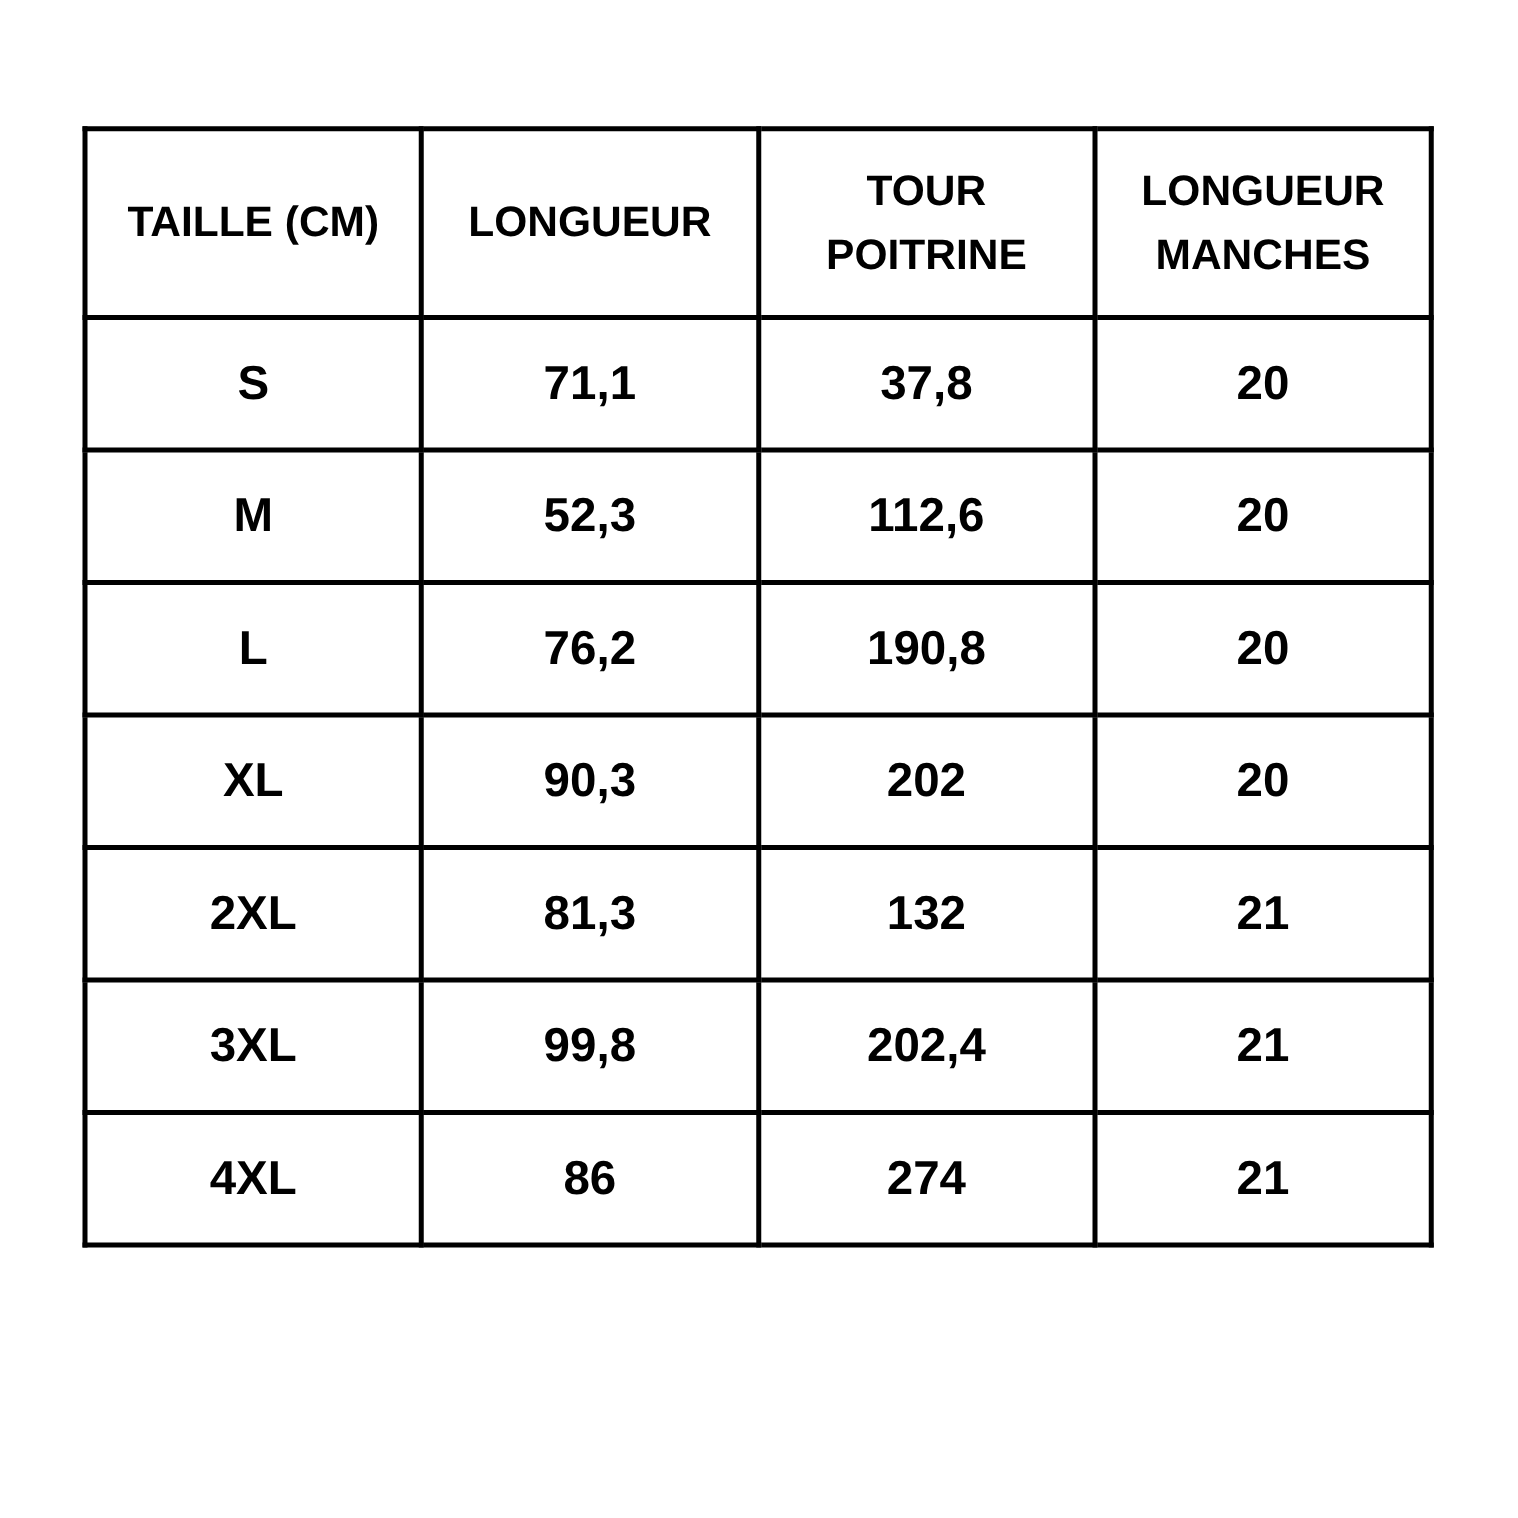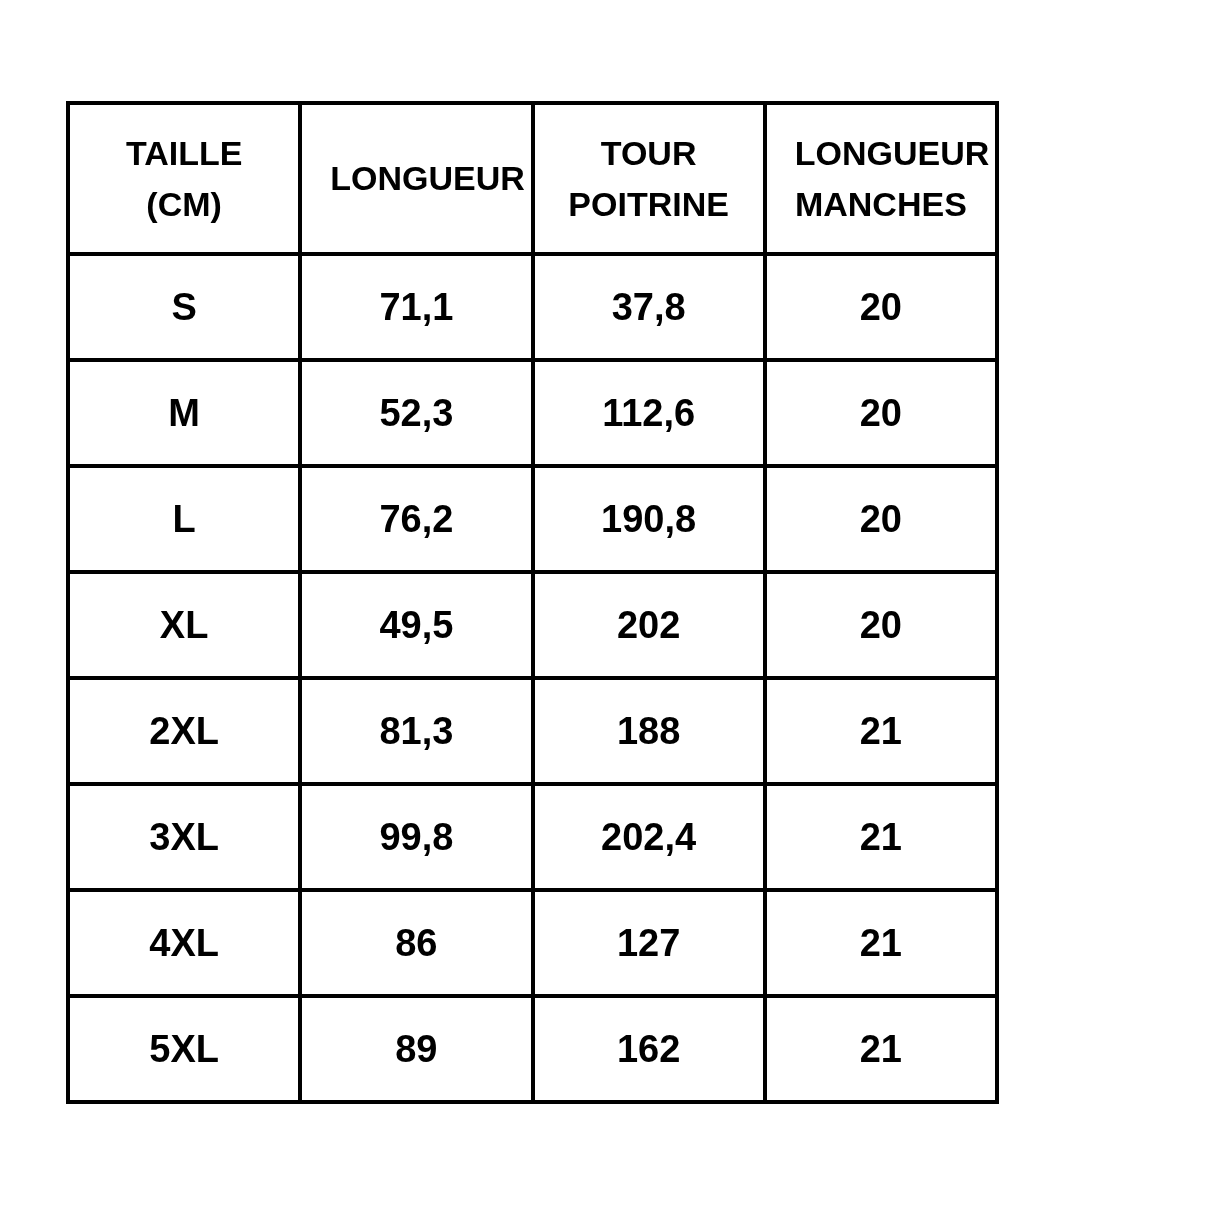--- a/index.html
+++ b/index.html
@@ -12,21 +12,21 @@
     width: 1214px;
     height: 1214px;
     background: #ffffff;
     font-family: "Liberation Sans", sans-serif;
     color: #000000;
   }
   table.size-chart {
     position: absolute;
     left: 66px;
     top: 101px;
-    width: 933px;
+    width: 1081px;
     border-collapse: collapse;
     table-layout: fixed;
   }
   table.size-chart col { width: 25%; }
   .size-chart th,
   .size-chart td {
     border: 4px solid #000000;
     background: #ffffff;
     text-align: center;
     vertical-align: middle;
@@ -78,43 +78,37 @@
         <td>20</td>
       </tr>
       <tr>
         <td>L</td>
         <td>76,2</td>
         <td>190,8</td>
         <td>20</td>
       </tr>
       <tr>
         <td>XL</td>
-        <td>49,5</td>
+        <td>90,3</td>
         <td>202</td>
         <td>20</td>
       </tr>
       <tr>
         <td>2XL</td>
         <td>81,3</td>
-        <td>188</td>
+        <td>132</td>
         <td>21</td>
       </tr>
       <tr>
         <td>3XL</td>
         <td>99,8</td>
         <td>202,4</td>
         <td>21</td>
       </tr>
       <tr>
         <td>4XL</td>
         <td>86</td>
-        <td>127</td>
-        <td>21</td>
-      </tr>
-      <tr>
-        <td>5XL</td>
-        <td>89</td>
-        <td>162</td>
+        <td>274</td>
         <td>21</td>
       </tr>
     </tbody>
   </table>
 </div>
 
 </body></html>

